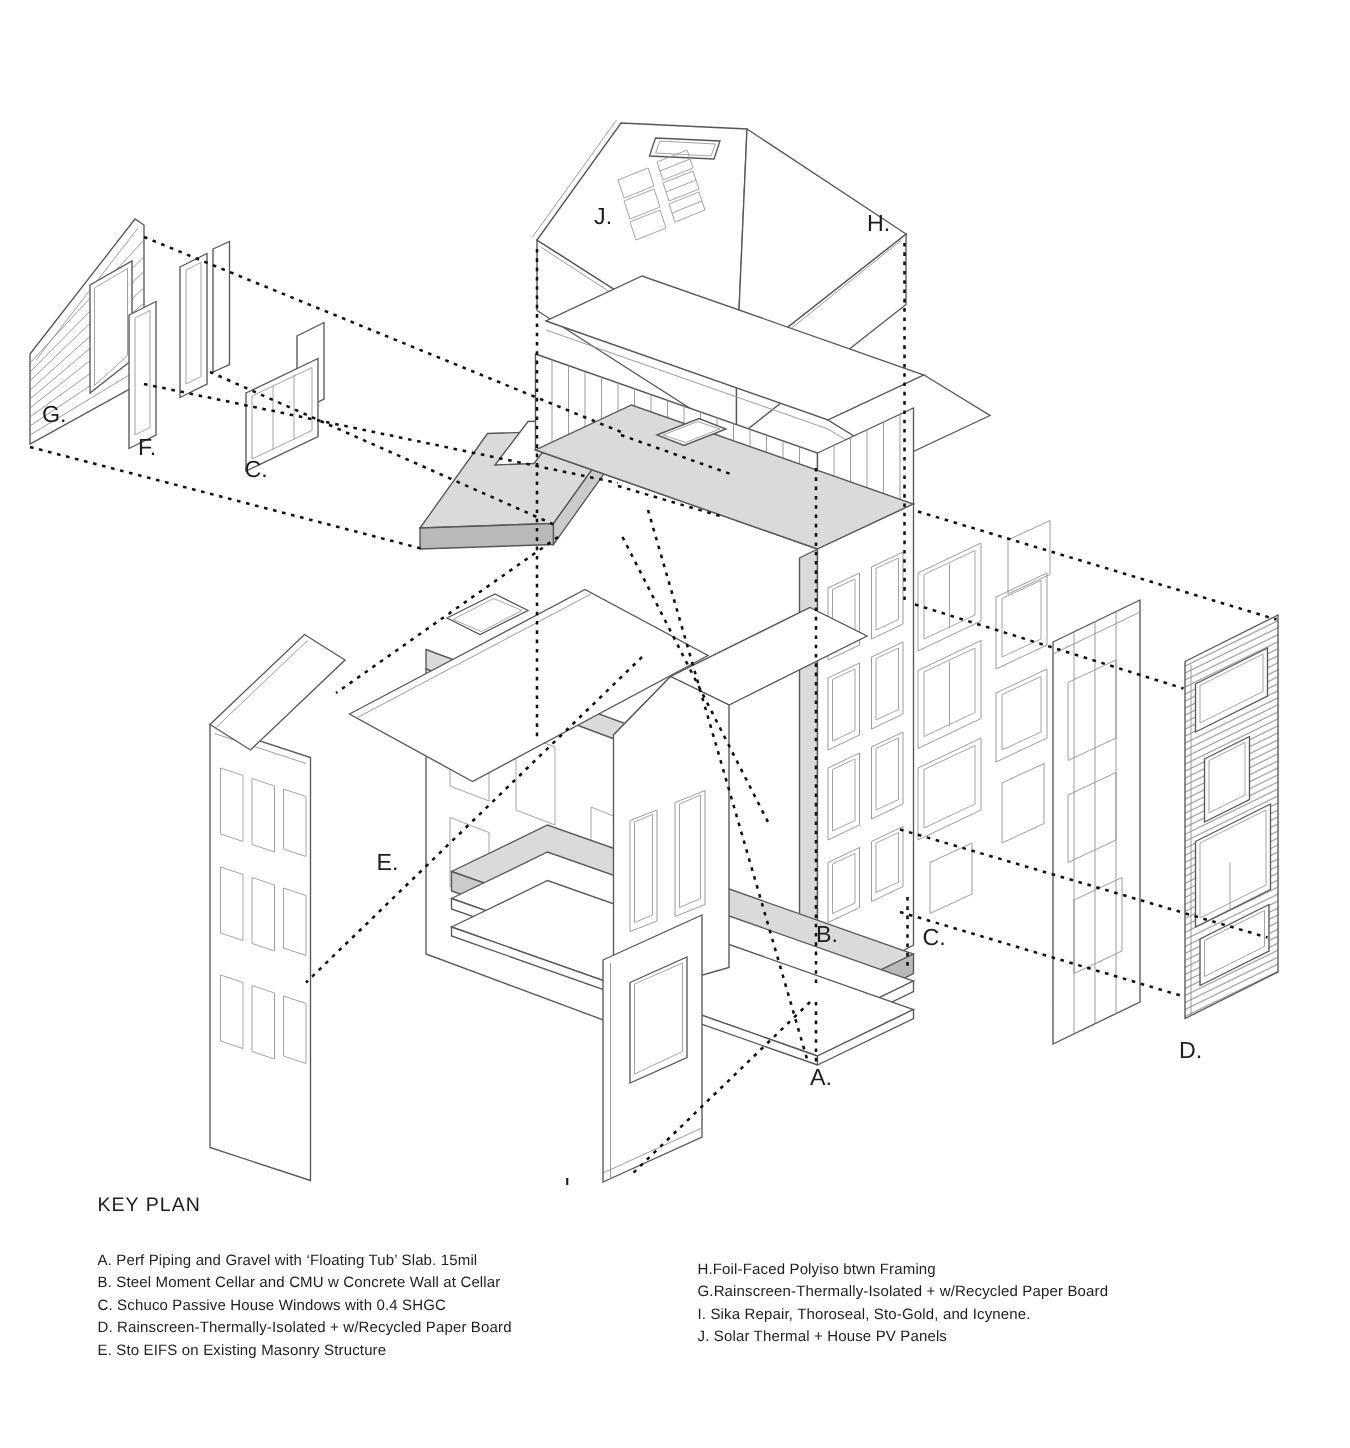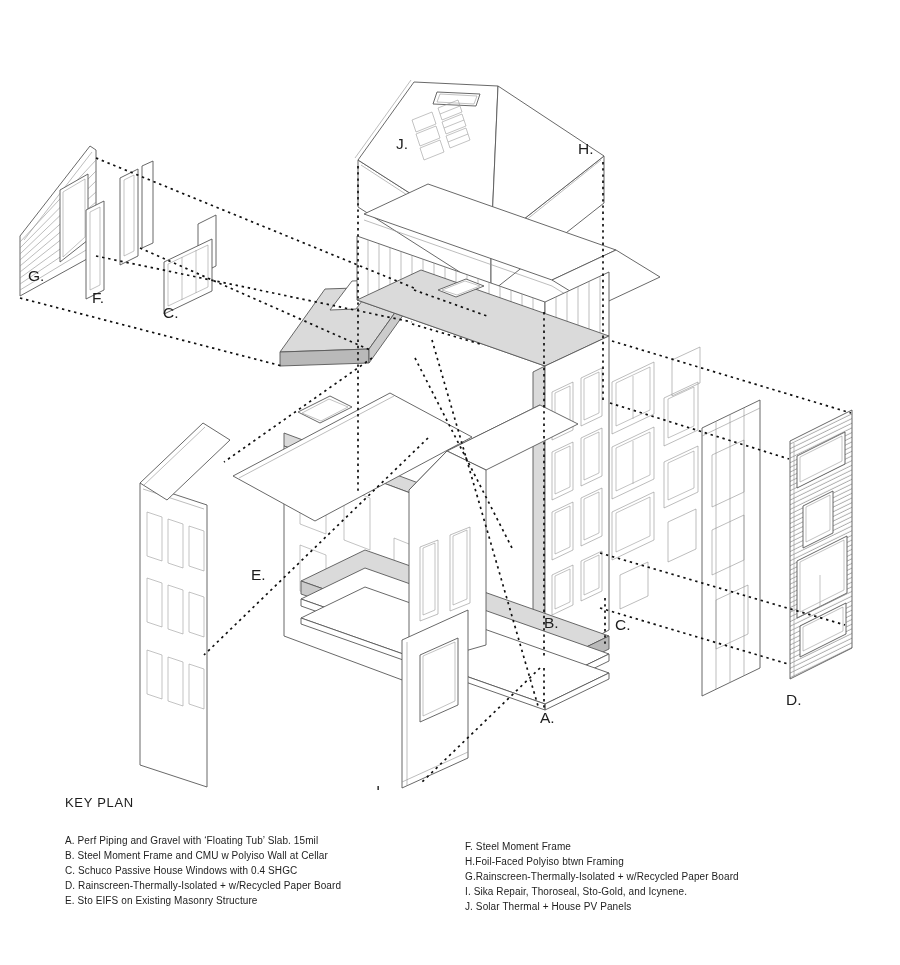--- a/index.html
+++ b/index.html
@@ -219,25 +219,24 @@
     <text x="540" y="723">A.</text>
     <text x="376" y="796">I.</text>
     <text x="786" y="705">D.</text>
   </g>
 </svg>
 
 <div class="legend">
   <div class="legend-title">KEY PLAN</div>
   <div class="legend-col left">
     <div>A. Perf Piping and Gravel with ‘Floating Tub’ Slab. 15mil</div>
-    <div>B. Steel Moment Frame and CMU w Polyiso Wall at Cellar</div>
+    <div>B. Steel Moment Cellar and CMU w Concrete Wall at Cellar</div>
     <div>C. Schuco Passive House Windows with 0.4 SHGC</div>
     <div>D. Rainscreen-Thermally-Isolated + w/Recycled Paper Board</div>
     <div>E. Sto EIFS on Existing Masonry Structure</div>
   </div>
   <div class="legend-col right">
-    <div>F. Steel Moment Frame</div>
     <div>H.Foil-Faced Polyiso btwn Framing</div>
     <div>G.Rainscreen-Thermally-Isolated + w/Recycled Paper Board</div>
     <div>I. Sika Repair, Thoroseal, Sto-Gold, and Icynene.</div>
     <div>J. Solar Thermal + House PV Panels</div>
   </div>
 </div>
 
 </body></html>

